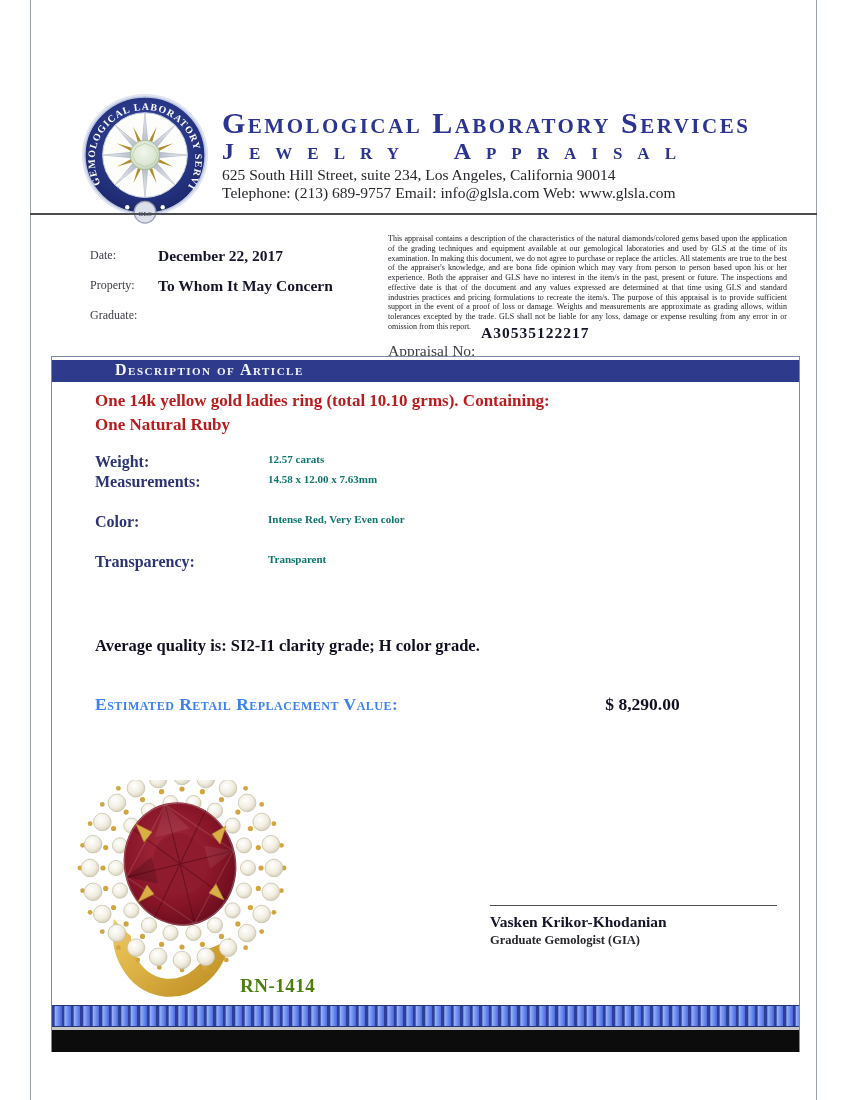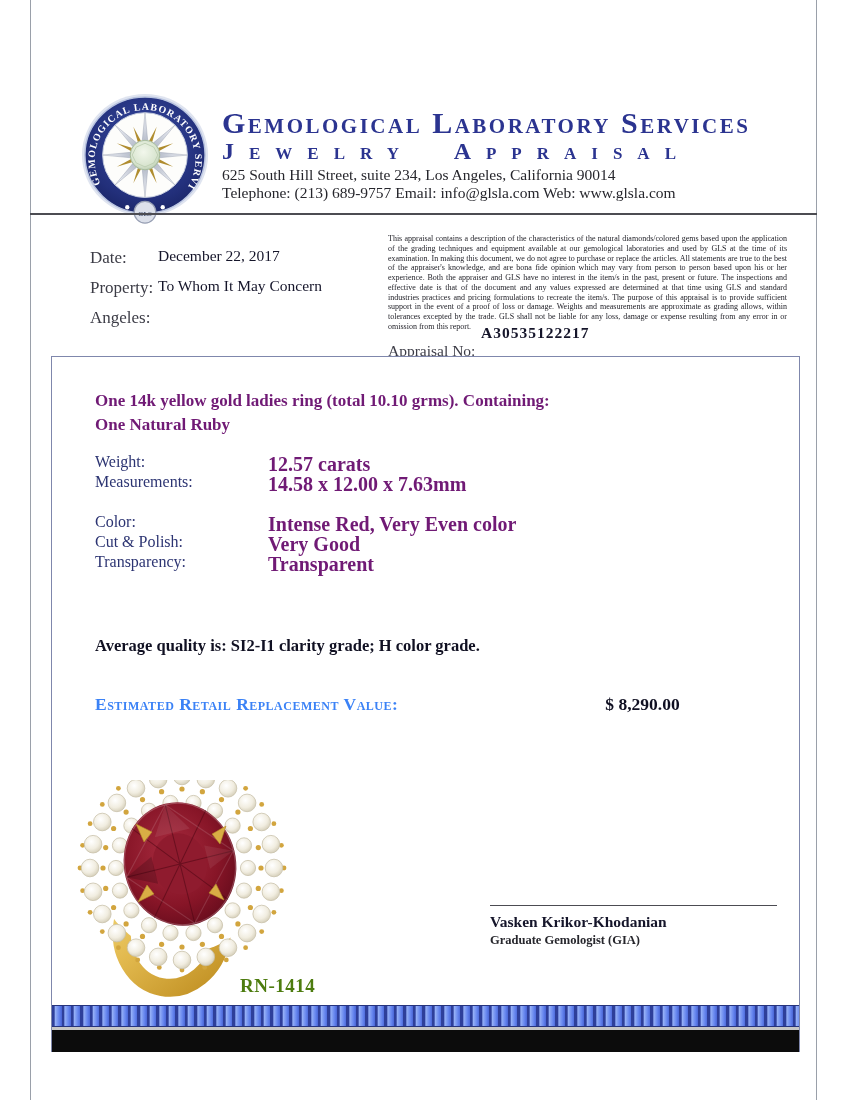--- a/index.html
+++ b/index.html
@@ -22,45 +22,45 @@
   .doc-type {
     position:absolute; left:222px; top:138px; width:580px;
     font-variant:small-caps; font-weight:bold; color:#2b3490;
     font-size:24px; letter-spacing:15px; word-spacing:20px; white-space:nowrap;
   }
   .addr-line { position:absolute; left:222px; top:166px; font-size:15.5px; color:#26262c; white-space:nowrap; }
   .contact-line { position:absolute; left:222px; top:184px; font-size:15.5px; color:#26262c; white-space:nowrap; }
   .header-divider { position:absolute; left:30px; top:213px; width:787px; height:1.5px; background:#4c4c52; }
 
   
-  .info-label { position:absolute; left:90px; font-size:17px; color:#3c3c46; }
-  .info-value { position:absolute; left:158px; font-size:15.5px; font-weight:normal; color:#15152a; white-space:nowrap; }
+  .info-label { position:absolute; left:90px; font-size:12px; color:#3c3c46; }
+  .info-value { position:absolute; left:158px; font-size:15.5px; font-weight:bold; color:#15152a; white-space:nowrap; }
   .disclaimer {
     position:absolute; left:388px; top:234px; width:399px;
     font-size:8px; line-height:1.22; text-align:justify; color:#23232a;
   }
   .appr-label { position:absolute; left:388px; top:325px; font-size:15.5px; color:#3c3c46;margin-top:17px; }
   .appr-value { position:absolute; left:481px; top:324px; font-size:15.5px; font-weight:bold; color:#15152a; letter-spacing:1px; }
 
   
   .article-box {
     position:absolute; left:51px; top:356px; width:749px; height:696px;
     border:1px solid #7f87ac; border-bottom:none; background:#ffffff;
   }
   .section-bar {
     position:absolute; left:0; top:3px; width:100%; height:22px; background:#2e3a8c;
   }
   .section-title {
     position:absolute; left:63px; top:1px; color:#f4f4fa;
     font-variant:small-caps; font-weight:bold; font-size:16px; letter-spacing:1.5px; white-space:nowrap;
   }
-  .desc-line { position:absolute; left:95px; font-size:17px; font-weight:bold; color:#701a75; white-space:nowrap; }
+  .desc-line { position:absolute; left:95px; font-size:17px; font-weight:bold; color:#b91c1c; white-space:nowrap; }
   .attr-row { position:absolute; left:95px; width:640px; height:20px; }
-  .attr-label { position:absolute; left:0; font-size:16px; font-weight:normal; color:#2c3472; white-space:nowrap; }
-  .attr-value { position:absolute; left:173px; font-size:20px; font-weight:bold; color:#701a75; white-space:nowrap; }
+  .attr-label { position:absolute; left:0; font-size:16px; font-weight:bold; color:#2c3472; white-space:nowrap; }
+  .attr-value { position:absolute; left:173px; font-size:11px; font-weight:bold; color:#0f766e; white-space:nowrap; }
   .dia-line { position:absolute; left:95px; font-size:16.5px; font-weight:bold; color:#101022; white-space:nowrap; }
   .value-label {
     position:absolute; left:95px; top:694px; font-variant:small-caps; font-weight:bold;
     font-size:17.5px; color:#3b82f6; letter-spacing:0.5px; white-space:nowrap;
   }
   .value-amount {
     position:absolute; left:560px; top:694px; width:165px; text-align:center;
     font-size:17.5px; font-weight:bold; color:#101022; white-space:nowrap;
   }
 
@@ -144,51 +144,50 @@
   <div class="org-name">Gemological Laboratory Services</div>
   <div class="doc-type">Jewelry Appraisal</div>
   <div class="addr-line">625 South Hill Street, suite 234, Los Angeles, California 90014</div>
   <div class="contact-line">Telephone: (213) 689-9757  Email: info@glsla.com  Web: www.glsla.com</div>
   <div class="header-divider"></div>
 
   <div class="info-label" style="top:248px">Date:</div>
   <div class="info-value" style="top:247px">December 22, 2017</div>
   <div class="info-label" style="top:278px">Property:</div>
   <div class="info-value" style="top:277px">To Whom It May Concern</div>
-  <div class="info-label" style="top:308px">Angeles:</div>
+  <div class="info-label" style="top:308px">Graduate:</div>
   <div class="info-value" style="top:307px"></div>
 
   <div class="disclaimer">This appraisal contains a description of the characteristics of the natural diamonds/colored gems based upon the application of the grading techniques and equipment available at our gemological laboratories and used by GLS at the time of its examination. In making this document, we do not agree to purchase or replace the articles. All statements are true to the best of the appraiser's knowledge, and are bona fide opinion which may vary from person to person based upon his or her experience. Both the appraiser and GLS have no interest in the item/s in the past, present or future. The inspections and effective date is that of the document and any values expressed are determined at that time using GLS and standard industries practices and pricing formulations to recreate the item/s. The purpose of this appraisal is to provide sufficient support in the event of a proof of loss or damage. Weights and measurements are approximate as grading allows, within tolerances excepted by the trade. GLS shall not be liable for any loss, damage or expense resulting from any error in or omission from this report.</div>
   <div class="appr-label">Appraisal No:</div>
   <div class="appr-value">A30535122217</div>
 
   <div class="article-box">
+    <div class="section-bar">
+      <div class="section-title">Description of Article</div>
+    </div>
     <div class="ribbon"></div>
     <div class="gray-strip"></div>
     <div class="black-bar"></div>
   </div>
 
   <div class="desc-line" style="top:391px">One 14k yellow gold ladies ring (total 10.10 grms). Containing:</div>
   <div class="desc-line" style="top:415px">One Natural Ruby</div>
 
   <div class="attr-row" style="top:453px">
     <span class="attr-label">Weight:</span>
     <span class="attr-value">12.57 carats</span>
   </div>
   <div class="attr-row" style="top:473px">
     <span class="attr-label">Measurements:</span>
     <span class="attr-value">14.58 x 12.00 x 7.63mm</span>
   </div>
   <div class="attr-row" style="top:513px">
     <span class="attr-label">Color:</span>
     <span class="attr-value">Intense Red, Very Even color</span>
-  </div>
-  <div class="attr-row" style="top:533px">
-    <span class="attr-label">Cut &amp; Polish:</span>
-    <span class="attr-value">Very Good</span>
   </div>
   <div class="attr-row" style="top:553px">
     <span class="attr-label">Transparency:</span>
     <span class="attr-value">Transparent</span>
   </div>
 
   <div class="dia-line" style="top:636px">Average quality is: SI2-I1 clarity grade; H color grade.</div>
 
   <div class="value-label">Estimated Retail Replacement Value:</div>
   <div class="value-amount">$ 8,290.00</div>

